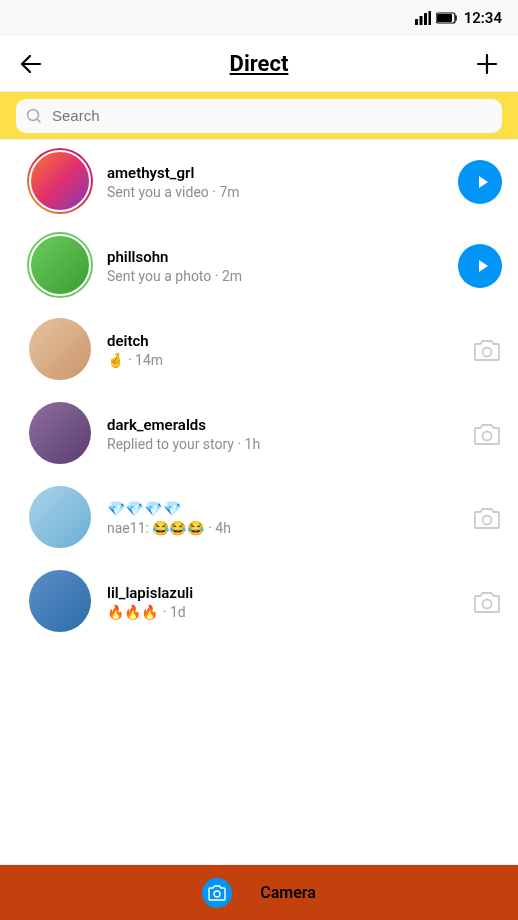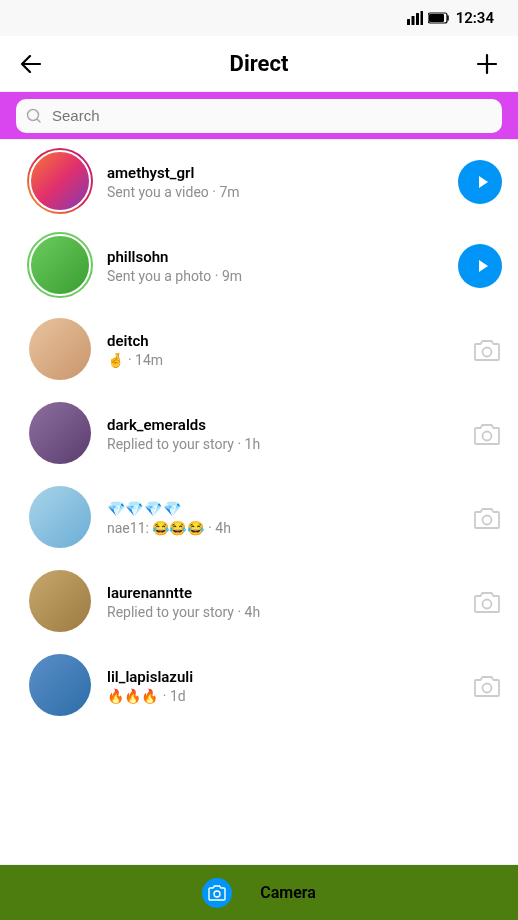--- a/index.html
+++ b/index.html
@@ -12,21 +12,21 @@
       position: relative;
     }
 
     
     .status-bar {
       height: 36px;
       background: #f8f8f8;
       display: flex;
       align-items: center;
       justify-content: flex-end;
-      padding: 0 24px;
+      padding: 0 16px;
       gap: 6px;
     }
     .status-time {
       font-size: 15px;
       font-weight: 600;
       color: #000;
     }
     .status-icons {
       display: flex;
       align-items: center;
@@ -40,40 +40,41 @@
       display: flex;
       align-items: center;
       justify-content: space-between;
       padding: 0 16px;
       border-bottom: 1px solid #efefef;
     }
     .header-title {
       font-size: 22px;
       font-weight: 700;
       color: #000;
+      text-decoration: underline;
     }
     .header-btn {
       background: none;
       border: none;
       cursor: pointer;
       padding: 4px;
       font-size: 22px;
       color: #000;
       display: flex;
       align-items: center;
     }
 
     
     .search-bar {
       height: 48px;
       display: flex;
       align-items: center;
       padding: 0 16px;
       border-bottom: 1px solid #efefef;
-      background: #d946ef;
+      background: #fde047;
     }
     .search-input {
       border: none;
       background: #fafafa;
       border-radius: 10px;
       width: 100%;
       height: 34px;
       padding: 0 12px 0 36px;
       font-size: 15px;
       color: #999;
@@ -161,21 +162,21 @@
       color: #dbdbdb;
     }
 
     
     .bottom-bar {
       position: absolute;
       bottom: 0;
       left: 0;
       right: 0;
       height: 56px;
-      background: #4d7c0f;
+      background: #c2410c;
       border-top: 1px solid #efefef;
       display: flex;
       align-items: center;
       justify-content: center;
       gap: 28px;
       cursor: pointer;
     }
     .bottom-camera-icon {
       width: 30px;
       height: 30px;
@@ -255,21 +256,21 @@
       </div>
     </div>
     </div>
     <div class="message-item">
       <div class="avatar-wrap">
       <div style="position:absolute;top:-2px;left:-2px;width:66px;height:66px;border-radius:50%;border:3px solid #6bcb5e;z-index:0;"></div>
       <div style="position:relative;z-index:1;width:62px;height:62px;border-radius:50%;border:2.5px solid #fff;background:linear-gradient(135deg, #6bcb5e 0%, #3a9e30 100%);overflow:hidden;"></div>
     </div>
       <div class="message-content">
         <div class="message-username">phillsohn</div>
-        <div class="message-preview">Sent you a photo · 9m</div>
+        <div class="message-preview">Sent you a photo · 2m</div>
       </div>
       <div class="action-icon">
       <div class="play-btn">
         <svg width="16" height="16" viewBox="0 0 16 16" fill="none">
           <polygon points="5,2 14,8 5,14" fill="white"></polygon>
         </svg>
       </div>
     </div>
     </div>
     <div class="message-item">
@@ -306,37 +307,20 @@
       </div>
     </div>
     </div>
     <div class="message-item">
       <div class="avatar-wrap">
       <div style="width:62px;height:62px;border-radius:50%;background:linear-gradient(135deg, #a8d4e8 0%, #6baed6 100%);overflow:hidden;"></div>
     </div>
       <div class="message-content">
         <div class="message-username">💎💎💎💎</div>
         <div class="message-preview">nae11: 😂😂😂 · 4h</div>
-      </div>
-      <div class="action-icon">
-      <div class="camera-icon-grey">
-        <svg width="28" height="24" viewBox="0 0 28 24" fill="none">
-          <path d="M9.5 3H18.5L20.5 6H25C25.55 6 26 6.45 26 7V21C26 21.55 25.55 22 25 22H3C2.45 22 2 21.55 2 21V7C2 6.45 2.45 6 3 6H7.5L9.5 3Z" stroke="#cccccc" stroke-width="1.8" fill="none"></path>
-          <circle cx="14" cy="14" r="4.5" stroke="#cccccc" stroke-width="1.8"></circle>
-        </svg>
-      </div>
-    </div>
-    </div>
-    <div class="message-item">
-      <div class="avatar-wrap">
-      <div style="width:62px;height:62px;border-radius:50%;background:linear-gradient(135deg, #c8a86b 0%, #9c7a42 100%);overflow:hidden;"></div>
-    </div>
-      <div class="message-content">
-        <div class="message-username">laurenanntte</div>
-        <div class="message-preview">Replied to your story · 4h</div>
       </div>
       <div class="action-icon">
       <div class="camera-icon-grey">
         <svg width="28" height="24" viewBox="0 0 28 24" fill="none">
           <path d="M9.5 3H18.5L20.5 6H25C25.55 6 26 6.45 26 7V21C26 21.55 25.55 22 25 22H3C2.45 22 2 21.55 2 21V7C2 6.45 2.45 6 3 6H7.5L9.5 3Z" stroke="#cccccc" stroke-width="1.8" fill="none"></path>
           <circle cx="14" cy="14" r="4.5" stroke="#cccccc" stroke-width="1.8"></circle>
         </svg>
       </div>
     </div>
     </div>

